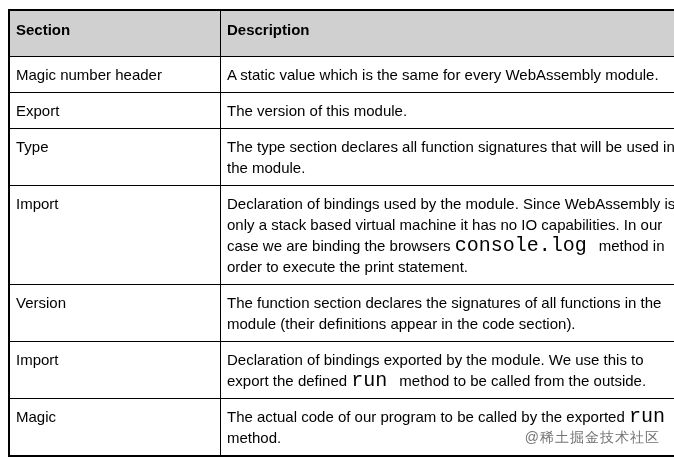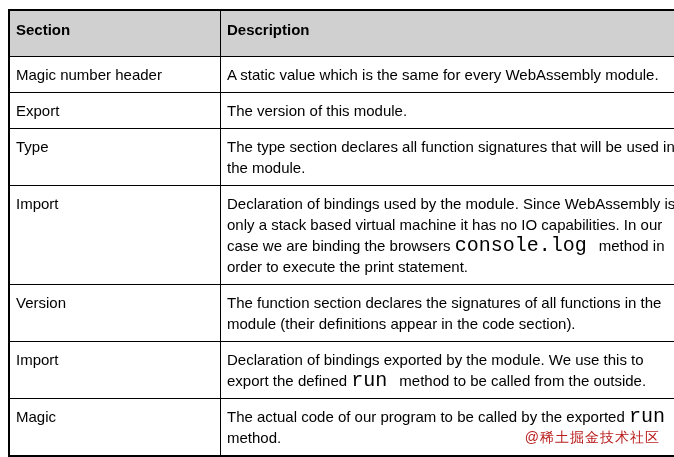--- a/index.html
+++ b/index.html
@@ -49,21 +49,21 @@
   .code {
     font-family: "Liberation Mono", "DejaVu Sans Mono", monospace;
     font-size: 20px;
   }
   .code-gap::after { content: " "; }
   .watermark {
     position: absolute;
     right: 14px;
     bottom: 10px;
     font-size: 14px;
-    color: #b91c1c;
+    color: #737373;
     letter-spacing: 1px;
     white-space: nowrap;
   }
 </style>
 </head>
 <body>
 
 <div class="table-wrap">
   <table class="sections">
     <thead>

